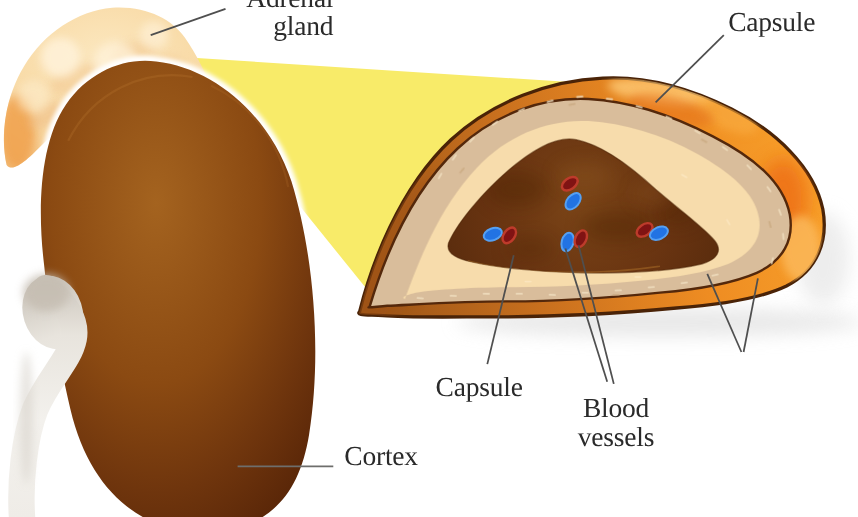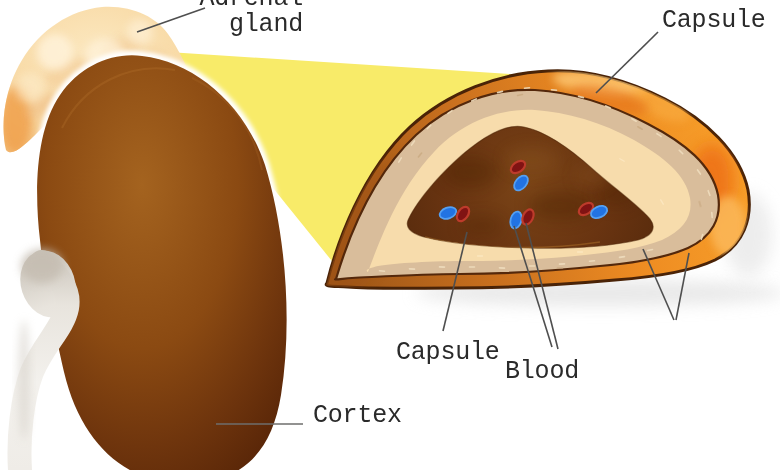--- a/index.html
+++ b/index.html
@@ -1,34 +1,34 @@
 <!DOCTYPE html>
 <html><head>
 <meta charset="utf-8">
 <style>
   html,body{margin:0;padding:0;background:#fff;}
   #stage{
     position:relative;
     width:780px;height:470px;
     overflow:hidden;
     background:#ffffff;
-    font-family:Liberation Mono, monospace;
+    font-family:Liberation Serif, serif;
   }
   #stage svg{position:absolute;left:0;top:0;}
   .label{
     position:absolute;
     font-size:25px;
     line-height:26px;
     color:#2a2a2a;
     letter-spacing:-0.2px;
     white-space:nowrap;
     user-select:none;
   }
   .label.right{text-align:right;}
-  .label.center{text-align:left;}
+  .label.center{text-align:center;}
 </style>
 </head>
 <body>
 
 <div id="stage">
 
 <svg width="780" height="470" viewBox="0 0 780 470">
   <defs>
     <radialGradient id="kidGrad" cx="42%" cy="30%" r="85%">
       <stop offset="0%" stop-color="#a4631f"></stop>
@@ -216,20 +216,21 @@
 <div class="label" style="left:662px; top:8px;">
   <span>Capsule</span>
 </div>
 
 <div class="label" style="left:396px; top:340px;">
   <span>Capsule</span>
 </div>
 
 <div class="label center" style="left:505px; top:359px; width:110px;">
   <div><span>Blood</span></div>
+  <div><span>vessels</span></div>
 </div>
 
 
 <div class="label" style="left:313px; top:403px;">
   <span>Cortex</span>
 </div>
 
 </div>
 
 </body></html>

